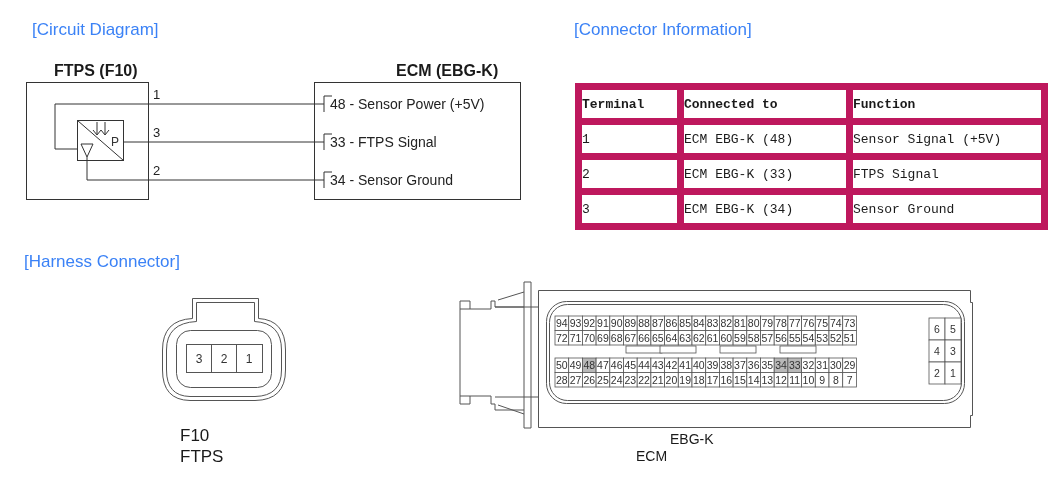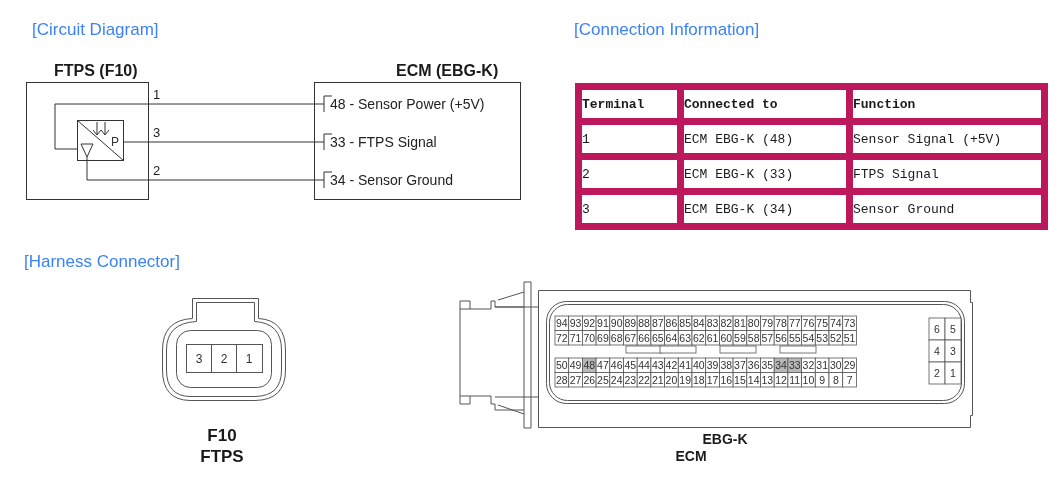--- a/index.html
+++ b/index.html
@@ -3,28 +3,28 @@
 <meta charset="utf-8">
 <style>
   html,body{margin:0;padding:0;background:#fff;}
   body{width:1050px;height:493px;position:relative;overflow:hidden;font-family:"Liberation Sans",sans-serif;color:#1a1a1a;}
   .abs{position:absolute;}
   .section-title{font-size:17px;color:#3b82f6;white-space:nowrap;}
   .bold-label{font-weight:bold;font-size:16px;white-space:nowrap;}
   table.conn{position:absolute;left:575px;top:83px;border-collapse:collapse;font-size:13px;}
   table.conn th, table.conn td{border:7px solid #be185d;text-align:left;height:28px;padding:0;font-family:Liberation Mono, monospace;}
   table.conn th{font-weight:bold;}
-  .cap{font-weight:bold;text-align:center;white-space:nowrap;}
+  .cap{font-weight:normal;white-space:nowrap;}
   svg text{font-family:"Liberation Sans",sans-serif;}
 </style>
 </head>
 <body>
 
 <div class="abs section-title" style="left:32px;top:20px;">[Circuit Diagram]</div>
-<div class="abs section-title" style="left:574px;top:20px;">[Connection Information]</div>
+<div class="abs section-title" style="left:574px;top:20px;">[Connector Information]</div>
 <div class="abs section-title" style="left:24px;top:244px;margin-top:8px;">[Harness Connector]</div>
 
 <div class="abs bold-label" style="left:54px;top:62px;">FTPS (F10)</div>
 <div class="abs bold-label" style="left:396px;top:62px;">ECM (EBG-K)</div>
 
 <svg class="abs" style="left:0;top:0;" width="560" height="220">
 
   <rect x="26.5" y="82.5" width="122" height="117" fill="none" stroke="#333" stroke-width="1"></rect>
 
   <rect x="314.5" y="82.5" width="206" height="117" fill="none" stroke="#333" stroke-width="1"></rect>

